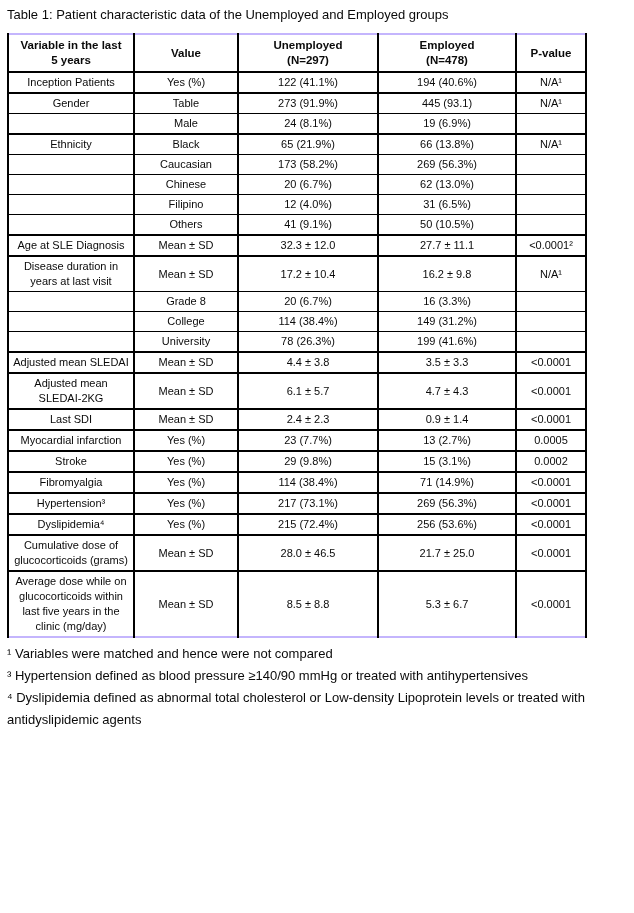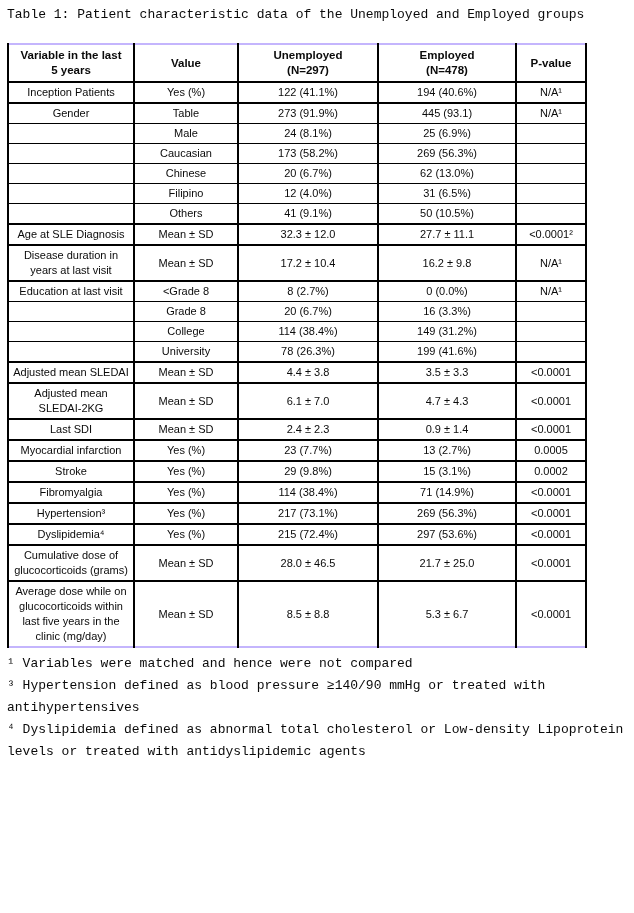--- a/index.html
+++ b/index.html
@@ -8,23 +8,22 @@
     width: 634px;
     height: 913px;
     font-family: "Liberation Sans", "DejaVu Sans", sans-serif;
     color: #0a0a0a;
     overflow: hidden;
   }
   .page { padding: 7px 8px 0 7px; }
   .title {
     font-size: 13px;
     font-weight: 500;
-    margin-bottom: 21px;
+    margin-bottom: 11px;
     white-space: nowrap;
-    font-family: Liberation Mono, monospace;
   }
   table.char-table {
     border-collapse: collapse;
     table-layout: fixed;
     width: 578px;
     border: 2px solid #c4b5fd;
   }
   .char-table th, .char-table td {
     border-left: 2px solid #000;
     border-right: 2px solid #000;
@@ -43,21 +42,21 @@
     font-size: 11.5px;
   }
   .char-table tbody td {
     border-top: 1px solid #000;
     border-bottom: 1px solid #000;
   }
   .char-table tbody tr.group-start td { border-top-width: 2px; }
   .char-table tbody tr:nth-child(24) td { padding-top: 9px; padding-bottom: 9px; }
   .char-table tbody tr:nth-child(25) td { padding-bottom: 8px; }
   .footnotes { margin-top: 5px; font-size: 13px; line-height: 22px; }
-  .footnote { white-space: normal; font-family: Liberation Mono, monospace; }
+  .footnote { white-space: normal; }
 </style>
 </head>
 <body>
 
 <div class="page">
   <div class="title">Table 1: Patient characteristic data of the Unemployed and Employed groups</div>
 
   <table class="char-table">
     <colgroup>
       <col style="width:126px">
@@ -90,22 +89,29 @@
           <td>Gender</td>
           <td>Table</td>
           <td>273 (91.9%)</td>
           <td>445 (93.1)</td>
           <td>N/A¹</td>
         </tr>
         <tr>
           <td></td>
           <td>Male</td>
           <td>24 (8.1%)</td>
-          <td>25 (6.9%)</td>
-          <td></td>
+          <td>19 (6.9%)</td>
+          <td></td>
+        </tr>
+        <tr class="group-start">
+          <td>Ethnicity</td>
+          <td>Black</td>
+          <td>65 (21.9%)</td>
+          <td>66 (13.8%)</td>
+          <td>N/A¹</td>
         </tr>
         <tr>
           <td></td>
           <td>Caucasian</td>
           <td>173 (58.2%)</td>
           <td>269 (56.3%)</td>
           <td></td>
         </tr>
         <tr>
           <td></td>
@@ -135,27 +141,20 @@
           <td>27.7 ± 11.1</td>
           <td>&lt;0.0001²</td>
         </tr>
         <tr class="group-start">
           <td>Disease duration in years at last visit</td>
           <td>Mean ± SD</td>
           <td>17.2 ± 10.4</td>
           <td>16.2 ± 9.8</td>
           <td>N/A¹</td>
         </tr>
-        <tr class="group-start">
-          <td>Education at last visit</td>
-          <td>&lt;Grade 8</td>
-          <td>8 (2.7%)</td>
-          <td>0 (0.0%)</td>
-          <td>N/A¹</td>
-        </tr>
         <tr>
           <td></td>
           <td>Grade 8</td>
           <td>20 (6.7%)</td>
           <td>16 (3.3%)</td>
           <td></td>
         </tr>
         <tr>
           <td></td>
           <td>College</td>
@@ -173,21 +172,21 @@
         <tr class="group-start">
           <td>Adjusted mean SLEDAI</td>
           <td>Mean ± SD</td>
           <td>4.4 ± 3.8</td>
           <td>3.5 ± 3.3</td>
           <td>&lt;0.0001</td>
         </tr>
         <tr class="group-start">
           <td>Adjusted mean SLEDAI-2KG</td>
           <td>Mean ± SD</td>
-          <td>6.1 ± 7.0</td>
+          <td>6.1 ± 5.7</td>
           <td>4.7 ± 4.3</td>
           <td>&lt;0.0001</td>
         </tr>
         <tr class="group-start">
           <td>Last SDI</td>
           <td>Mean ± SD</td>
           <td>2.4 ± 2.3</td>
           <td>0.9 ± 1.4</td>
           <td>&lt;0.0001</td>
         </tr>
@@ -216,21 +215,21 @@
           <td>Hypertension³</td>
           <td>Yes (%)</td>
           <td>217 (73.1%)</td>
           <td>269 (56.3%)</td>
           <td>&lt;0.0001</td>
         </tr>
         <tr class="group-start">
           <td>Dyslipidemia⁴</td>
           <td>Yes (%)</td>
           <td>215 (72.4%)</td>
-          <td>297 (53.6%)</td>
+          <td>256 (53.6%)</td>
           <td>&lt;0.0001</td>
         </tr>
         <tr class="group-start">
           <td>Cumulative dose of glucocorticoids (grams)</td>
           <td>Mean ± SD</td>
           <td>28.0 ± 46.5</td>
           <td>21.7 ± 25.0</td>
           <td>&lt;0.0001</td>
         </tr>
         <tr class="group-start">

